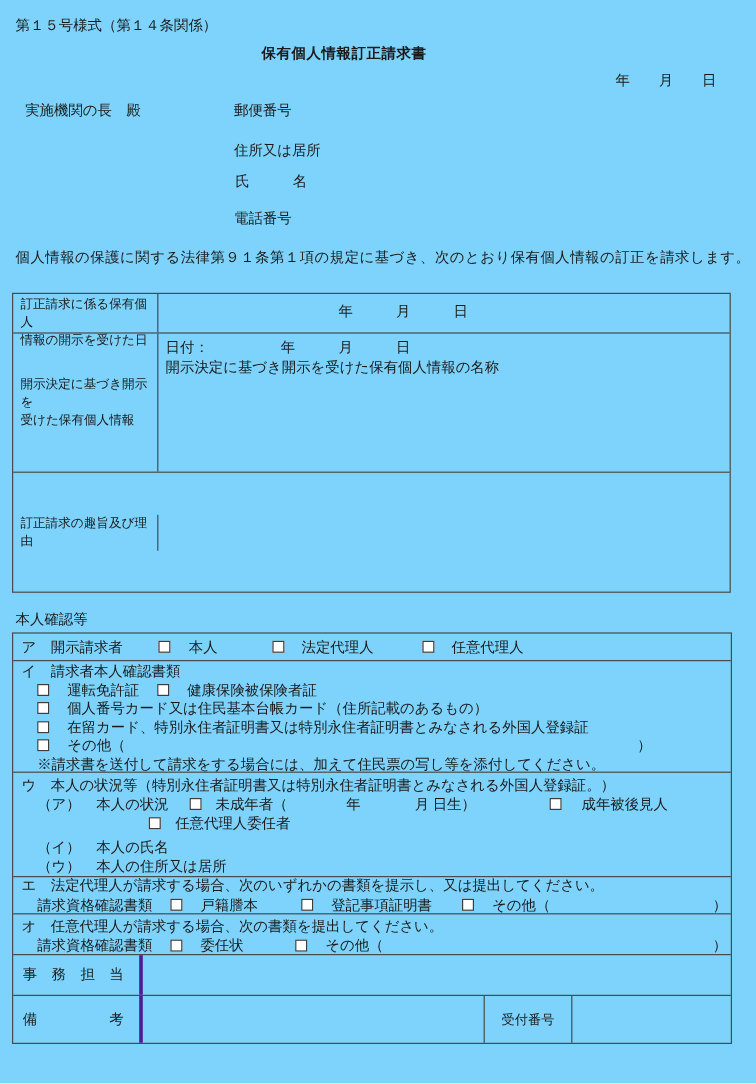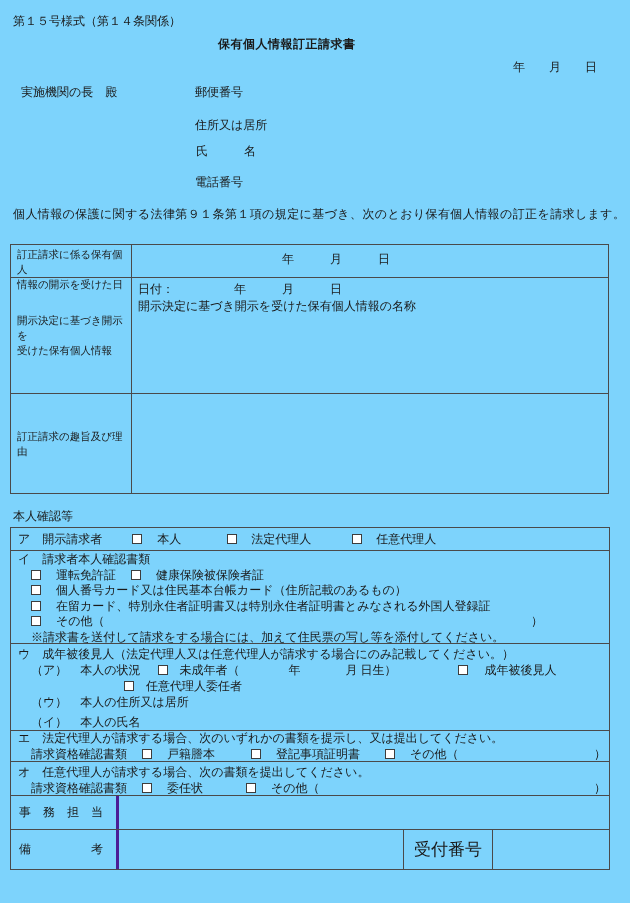--- a/index.html
+++ b/index.html
@@ -5,43 +5,43 @@
   html,body{margin:0;padding:0;background:#fff;}
   .page{
     position:relative;width:630px;height:903px;background:#7dd3fc;color:#1a1a1a;
     font-family:"Liberation Serif","DejaVu Serif",serif;font-size:12px;overflow:hidden;
   }
   .abs{position:absolute;white-space:nowrap;}
   .bold{font-weight:bold;}
   
   .t1{position:absolute;left:10px;top:244px;width:599px;border:1px solid #4a4a4a;box-sizing:border-box;}
   .t1row{display:flex;border-bottom:1px solid #4a4a4a;}
-  .t1row:last-child{border-bottom:none;}
+  .t1row:last-child{border-bottom:none;align-items:center;}
   .t1label{width:121px;border-right:1px solid #4a4a4a;box-sizing:border-box;
            padding:2px 2px 0 6px;font-size:10.5px;line-height:15px;}
   .t1label.vcenter{display:flex;flex-direction:column;justify-content:center;padding-top:0;}
   .t1val{flex:1;box-sizing:border-box;}
   .h32{height:32px;} .h115{height:115px;} .h99{height:99px;}
   .dateCenter{display:flex;align-items:flex-start;justify-content:center;padding-top:6px;padding-right:68px;}
   .t1lines{padding:3px 4px 0 6px;line-height:16.5px;}
   
   .t2{position:absolute;left:10px;top:527px;width:600px;border:1px solid #4a4a4a;box-sizing:border-box;}
   .t2row{border-bottom:1px solid #4a4a4a;box-sizing:border-box;position:relative;}
   .t2row:last-child{border-bottom:none;}
   .ln{position:relative;line-height:15.5px;white-space:nowrap;}
   .ln16{line-height:16px;}
   .cb{display:inline-block;width:10px;height:10px;border:1px solid #3d3d3d;box-sizing:border-box;
       vertical-align:-1px;background:#fff;}
   .parenR{position:absolute;top:0;}
   .flexrow{display:flex;}
   .cell-label{width:108px;border-right:3px solid #4c1d95;box-sizing:border-box;
               display:flex;align-items:center;padding-left:8px;}
   .cell-empty{box-sizing:border-box;}
-  .recv{width:90px;border-left:1px solid #4a4a4a;border-right:1px solid #4a4a4a;box-sizing:border-box;
-        display:flex;align-items:center;justify-content:center;font-size:17px;}
+  .recv{width:74px;border-left:1px solid #4a4a4a;border-right:1px solid #4a4a4a;box-sizing:border-box;
+        display:flex;align-items:center;justify-content:center;font-size:11px;}
 </style>
 </head>
 <body>
 
 <div class="page">
 
   <div class="abs" style="left:13px;top:13px;">第１５号様式（第１４条関係）</div>
   <div class="abs bold" style="left:218px;top:36px;letter-spacing:0.5px;">保有個人情報訂正請求書</div>
   <div class="abs" style="right:33px;top:59px;">年　　月　　日</div>
   <div class="abs" style="left:21px;top:84px;">実施機関の長　殿</div>
@@ -121,44 +121,44 @@
         <span class="parenR" style="left:520px;">）</span>
       </div>
       <div class="ln">
         <span style="margin-left:20px;">※請求書を送付して請求をする場合には、加えて住民票の写し等を添付してください。</span>
       </div>
     </div>
 
     <div class="t2row" style="height:87px;padding-top:2px;">
       <div class="ln ln16">
         <span style="margin-left:7px;">ウ</span>
-        <span style="margin-left:9px;">成年被後見人（法定代理人又は任意代理人が請求する場合にのみ記載してください。）</span>
+        <span style="margin-left:9px;">本人の状況等（特別永住者証明書又は特別永住者証明書とみなされる外国人登録証。）</span>
       </div>
       <div class="ln ln16">
         <span style="margin-left:20px;">（ア）</span>
         <span style="margin-left:10px;">本人の状況</span>
         <span class="cb" style="margin-left:14px;"></span>
         <span style="margin-left:9px;">未成年者（</span>
         <span style="margin-left:46px;">年</span>
         <span style="margin-left:42px;">月</span>
         <span style="">日生）</span>
         <span class="cb" style="margin-left:58px;"></span>
         <span style="margin-left:14px;">成年被後見人</span>
       </div>
       <div class="ln ln16">
         <span class="cb" style="margin-left:113px;"></span>
         <span style="margin-left:9px;">任意代理人委任者</span>
       </div>
-      <div class="ln ln16">
-        <span style="margin-left:20px;">（ウ）</span>
-        <span style="margin-left:10px;">本人の住所又は居所</span>
-      </div>
       <div class="ln ln16" style="margin-top:4px;">
         <span style="margin-left:20px;">（イ）</span>
         <span style="margin-left:10px;">本人の氏名</span>
+      </div>
+      <div class="ln ln16">
+        <span style="margin-left:20px;">（ウ）</span>
+        <span style="margin-left:10px;">本人の住所又は居所</span>
       </div>
     </div>
 
     <div class="t2row" style="height:31px;">
       <div class="ln">
         <span style="margin-left:7px;">エ</span>
         <span style="margin-left:9px;">法定代理人が請求する場合、次のいずれかの書類を提示し、又は提出してください。</span>
       </div>
       <div class="ln">
         <span style="margin-left:20px;">請求資格確認書類</span>

